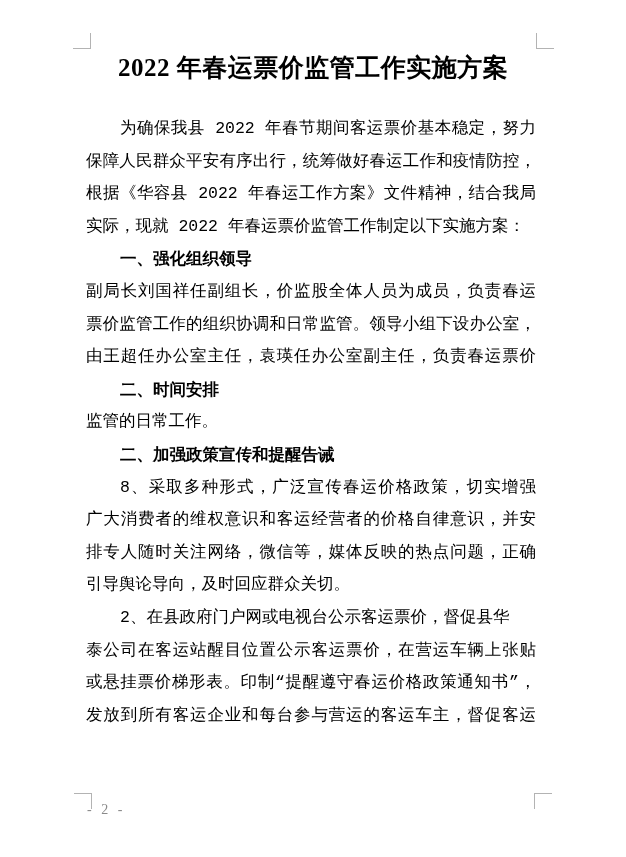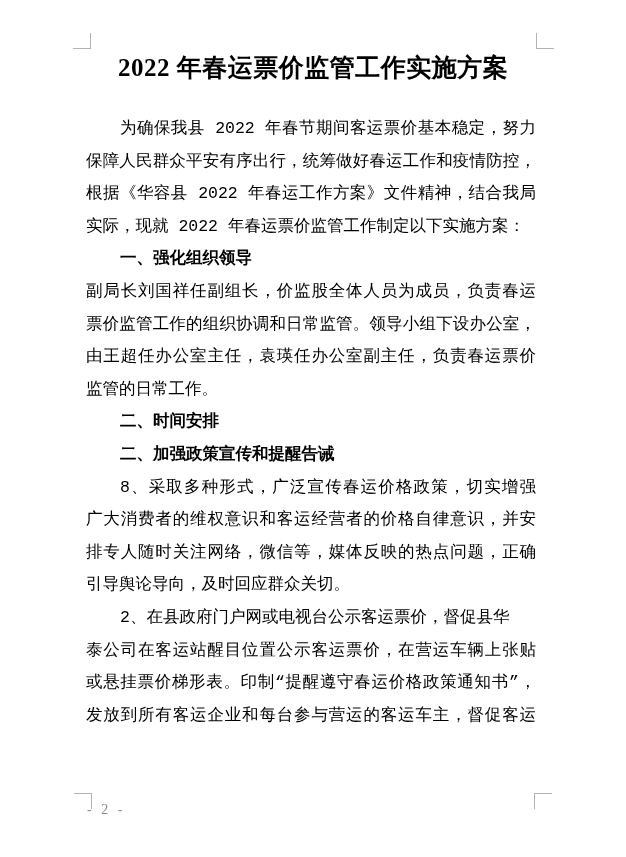--- a/index.html
+++ b/index.html
@@ -56,21 +56,21 @@
     text-align: left;
     font-family: Liberation Mono, monospace;
   }
   .line.fill {
     text-align: justify;
     text-align-last: justify;
     text-justify: inter-character;
   }
   .line.indent { padding-left: 34px; }
   .line.heading {
-    font-family: Liberation Mono, monospace;
+    font-family: Liberation Serif, serif;
     font-weight: bold;
     font-size: 16.5px;
   }
 
   .pageno {
     position: absolute;
     left: 87px;
     top: 802px;
     font-family: "Liberation Serif", serif;
     font-size: 14px;
@@ -91,22 +91,22 @@
 
   <div class="content" id="content">
       <div class="line body indent fill">为确保我县 2022 年春节期间客运票价基本稳定，努力</div>
       <div class="line body fill">保障人民群众平安有序出行，统筹做好春运工作和疫情防控，</div>
       <div class="line body fill">根据《华容县 2022 年春运工作方案》文件精神，结合我局</div>
       <div class="line body">实际，现就 2022 年春运票价监管工作制定以下实施方案：</div>
       <div class="line heading indent">一、强化组织领导</div>
       <div class="line body fill">副局长刘国祥任副组长，价监股全体人员为成员，负责春运</div>
       <div class="line body fill">票价监管工作的组织协调和日常监管。领导小组下设办公室，</div>
       <div class="line body fill">由王超任办公室主任，袁瑛任办公室副主任，负责春运票价</div>
+      <div class="line heading indent">二、时间安排</div>
       <div class="line body">监管的日常工作。</div>
-      <div class="line heading indent">二、时间安排</div>
       <div class="line heading indent">二、加强政策宣传和提醒告诫</div>
       <div class="line body indent fill">8、采取多种形式，广泛宣传春运价格政策，切实增强</div>
       <div class="line body fill">广大消费者的维权意识和客运经营者的价格自律意识，并安</div>
       <div class="line body fill">排专人随时关注网络，微信等，媒体反映的热点问题，正确</div>
       <div class="line body">引导舆论导向，及时回应群众关切。</div>
       <div class="line body indent">2、在县政府门户网或电视台公示客运票价，督促县华</div>
       <div class="line body fill">泰公司在客运站醒目位置公示客运票价，在营运车辆上张贴</div>
       <div class="line body fill">或悬挂票价梯形表。印制“提醒遵守春运价格政策通知书”，</div>
       <div class="line body fill">发放到所有客运企业和每台参与营运的客运车主，督促客运</div>
     </div>

